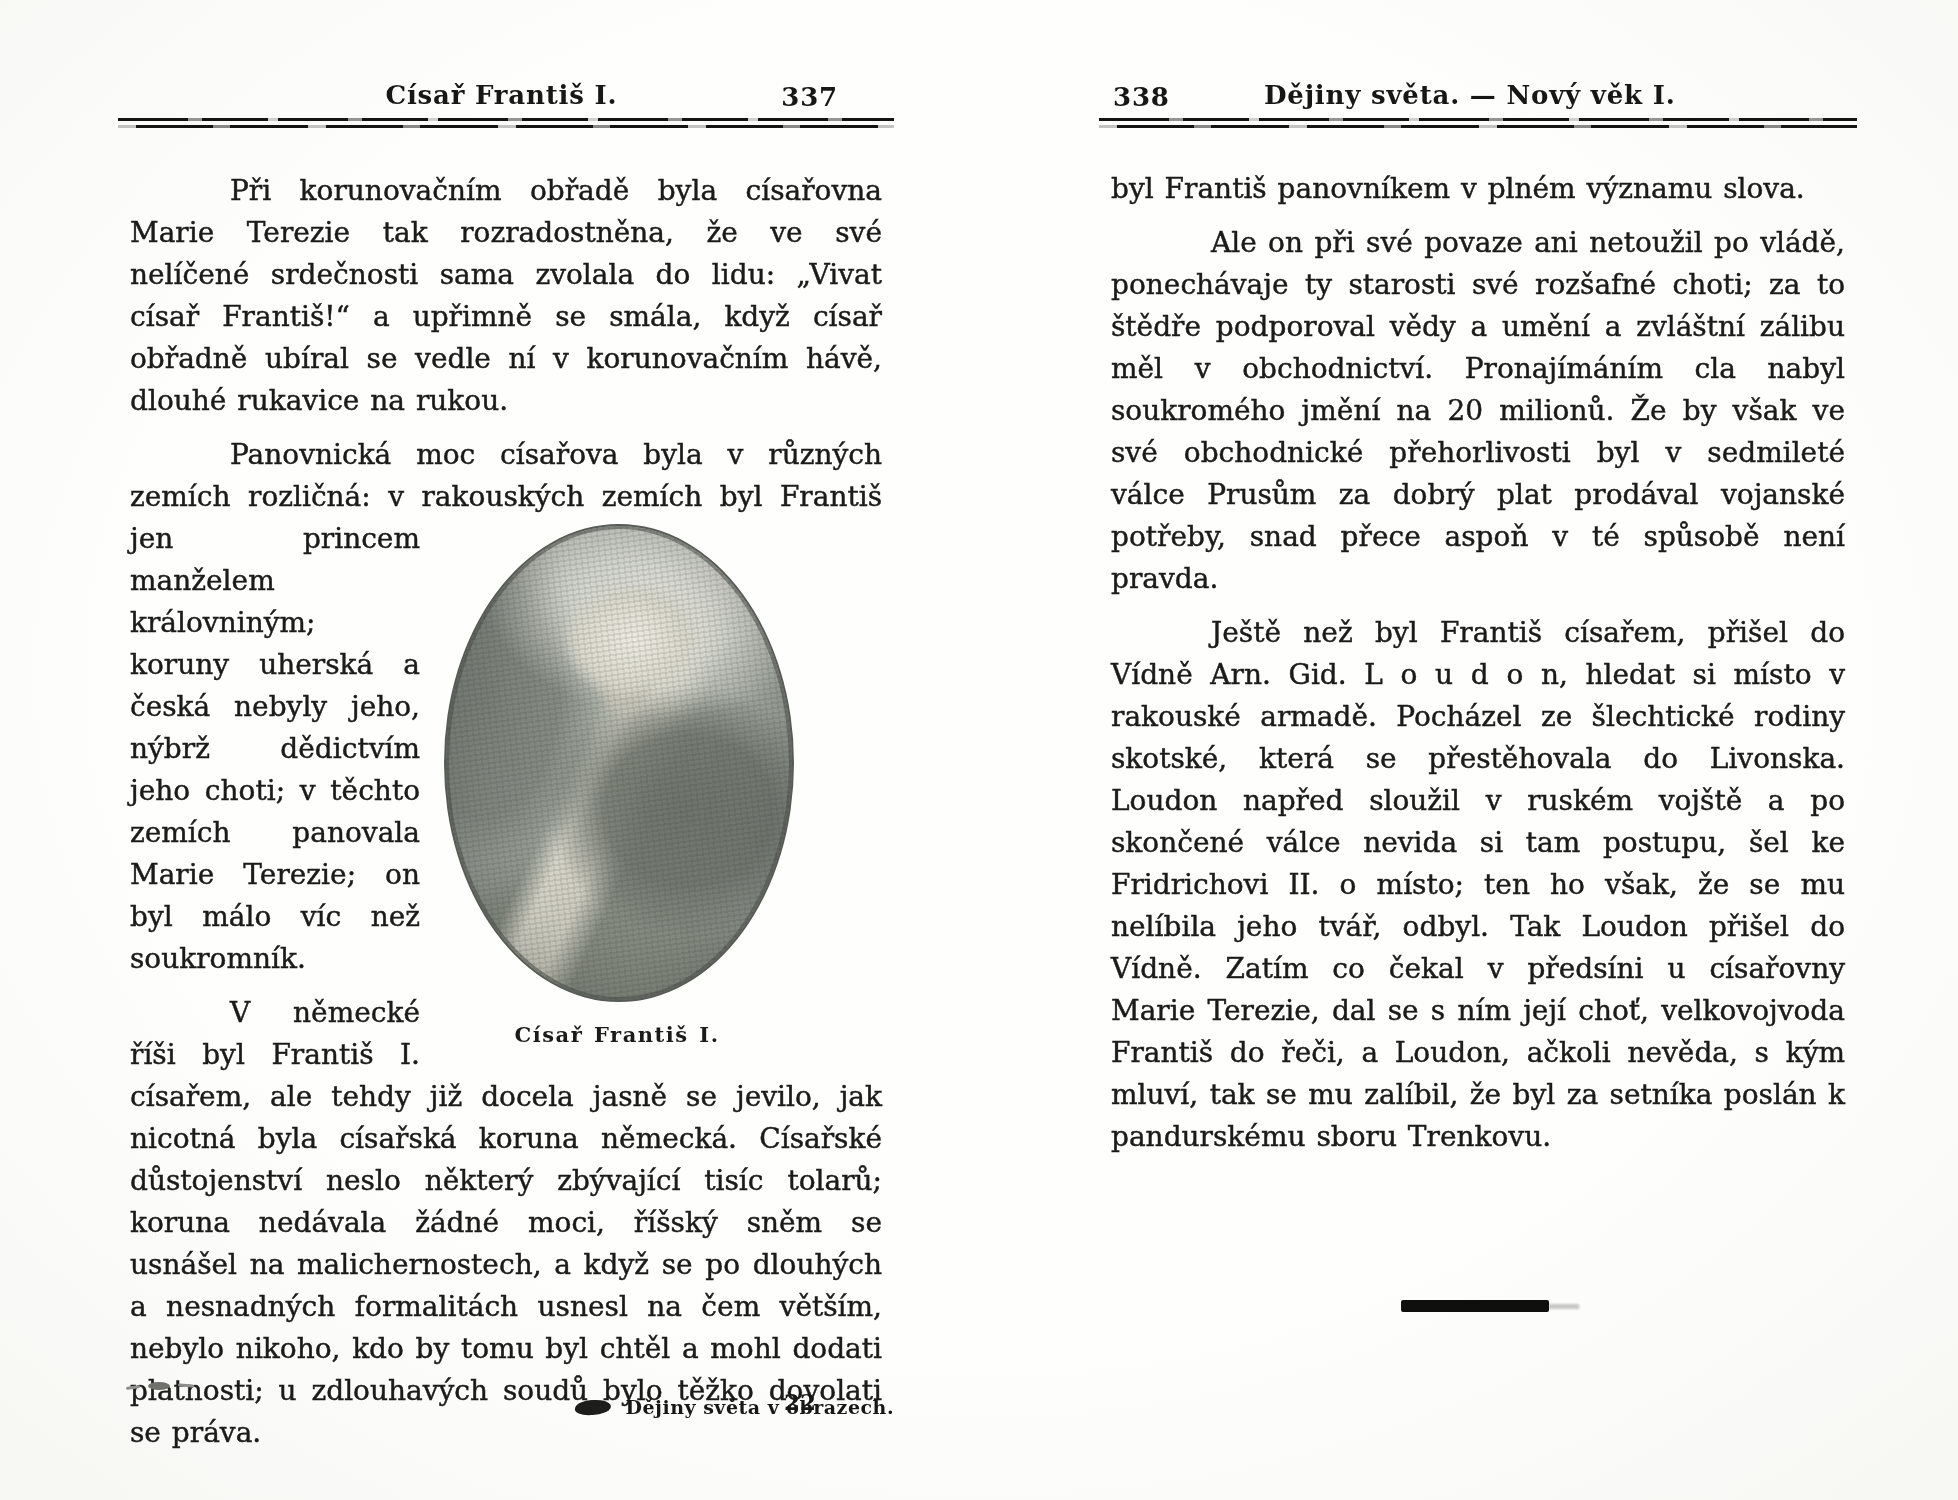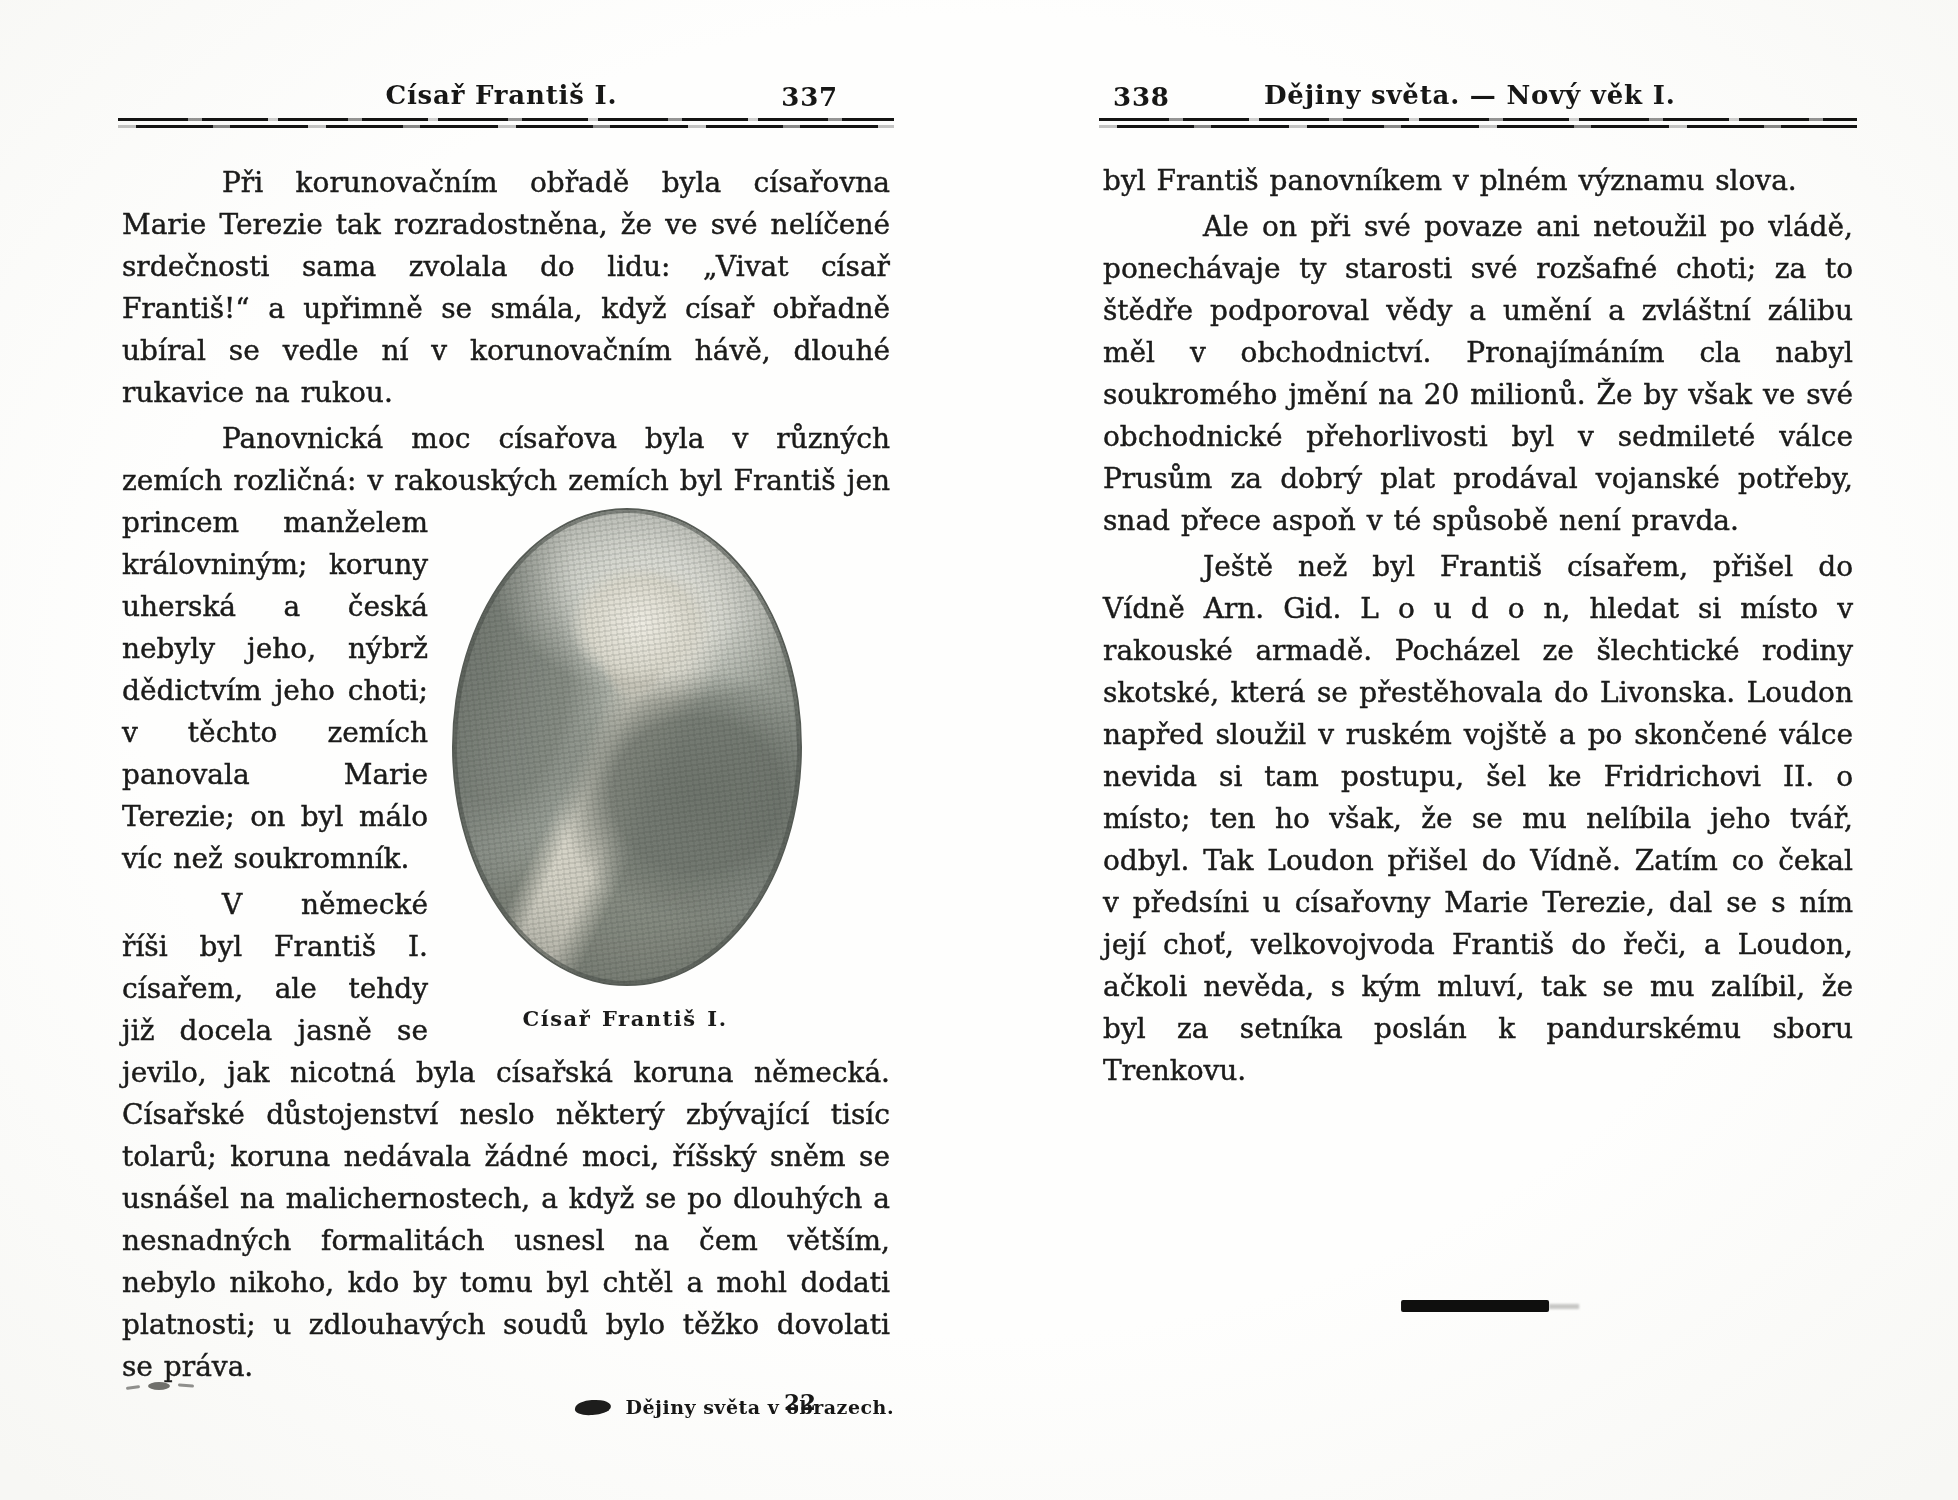--- a/index.html
+++ b/index.html
@@ -26,21 +26,21 @@
     background:repeating-linear-gradient(90deg,#141413 0 70px,rgba(20,20,19,.45) 70px 84px,#141413 84px 150px,rgba(20,20,19,.2) 150px 160px)}
   .head-rule .r2{margin-top:4px;height:3px;
     background:repeating-linear-gradient(90deg,rgba(20,20,19,.25) 0 18px,#141413 18px 95px,rgba(20,20,19,.5) 95px 112px,#141413 112px 190px)}
 
   
   .page-body{position:absolute;left:0;right:0;text-align:justify;
     font-size:28px;color:#1b1b1a;-webkit-text-stroke:.45px #1b1b1a;
     word-spacing:2px;hyphens:none}
   #left-page .page-body{top:152px;line-height:42px}
   #right-page .page-body{top:150px;line-height:42px}
-  .page-body p{margin:4px;padding:0}
+  .page-body p{margin:12px;padding:0}
   .page-body p.indent{text-indent:100px}
 
   
   .fig{float:right;width:450px;margin:4px 0 8px 12px;display:block;text-align:center}
   .oval{display:block;width:346px;height:474px;margin:2px auto 12px 12px;
     border-radius:50%;position:relative;overflow:hidden;
     border:2px solid #565b55;
     box-shadow:inset 0 0 0 3px rgba(75,80,74,.55), inset 0 0 70px rgba(70,76,70,.4);
     background:
       radial-gradient(100px 84px at 54% 24%, #edebe2 0%, #dbd9cd 52%, rgba(219,217,205,0) 72%),

